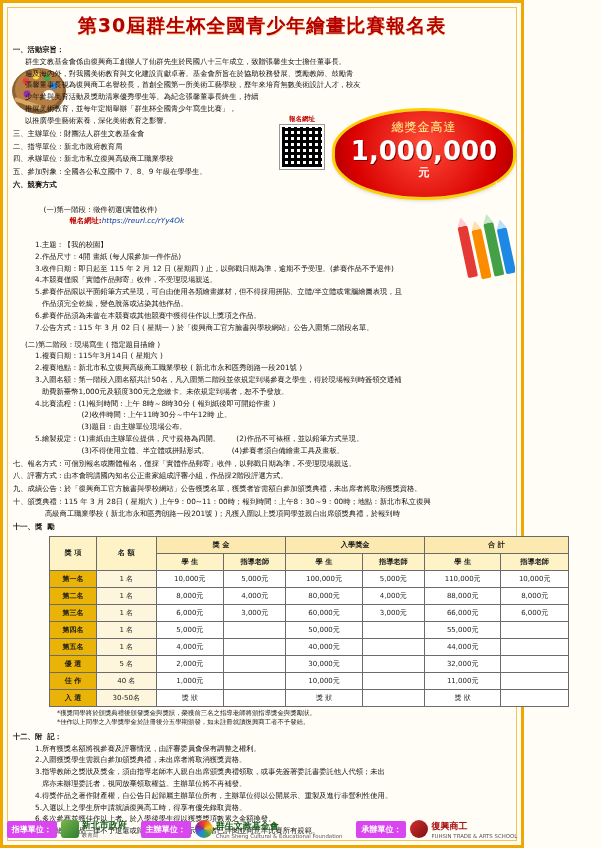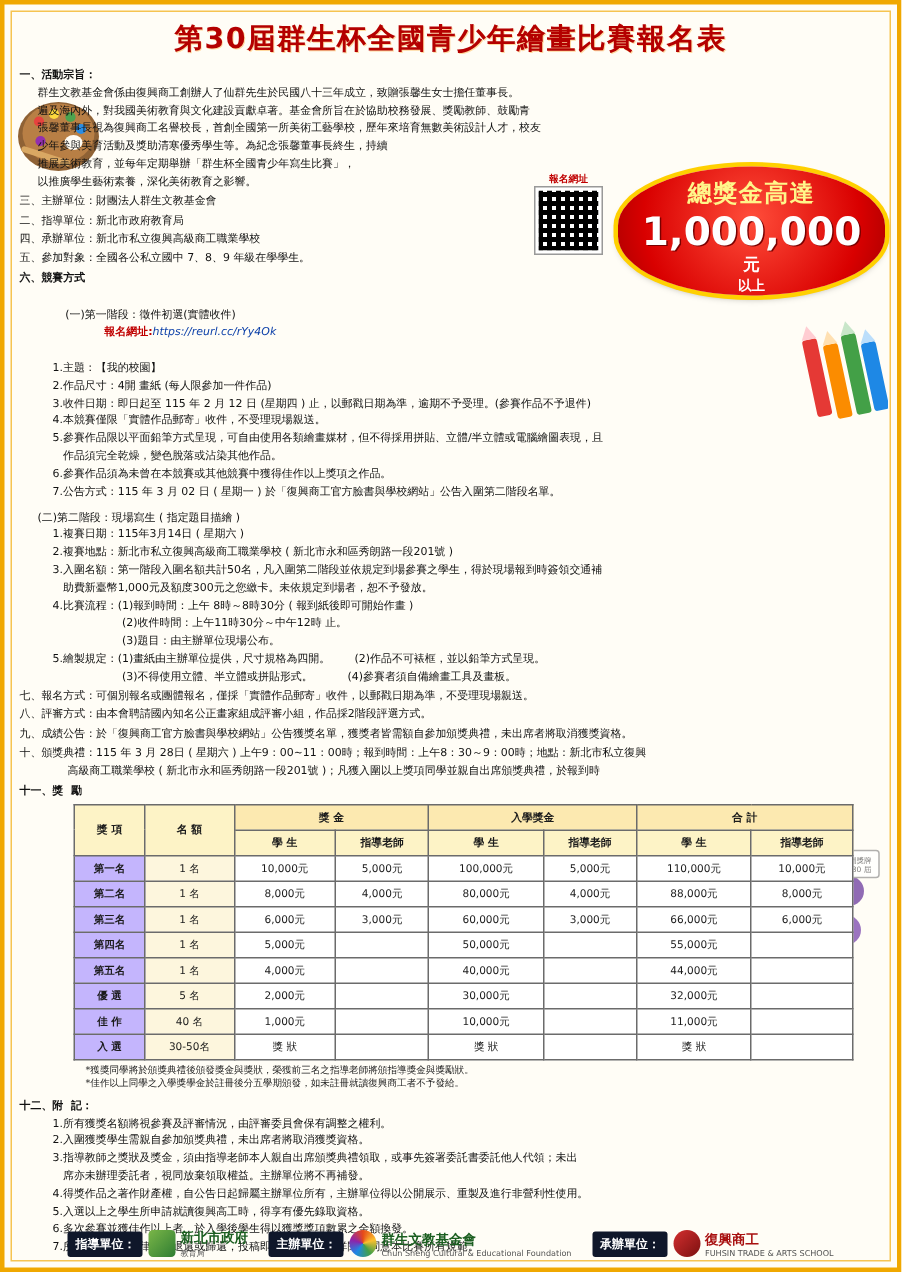--- a/index.html
+++ b/index.html
@@ -6,21 +6,21 @@
   body{
     width:601px;height:848px;
     background:#fffdf6;
     font-family:"DejaVu Sans","Liberation Sans",sans-serif;
     color:#1b1b1b;
     overflow:hidden;
     position:relative;
   }
   .page{
     position:relative;
-    width:601px;height:848px;
+    width:524px;height:848px;
     box-sizing:border-box;
     border:3px solid #f0a800;
     background:#fffdf6;
     padding:6px 10px 0 10px;
   }
   .inner-border{
     position:absolute;inset:4px;
     border:1px solid #f6c451;
     pointer-events:none;
   }
@@ -55,24 +55,24 @@
     position:absolute;
     right:8px;top:108px;
     width:178px;height:86px;
     background:radial-gradient(circle at 50% 40%, #ff4d3a 0%, #d90000 70%, #a50000 100%);
     border-radius:50%/46%;
     box-shadow:0 0 0 3px #ffd000, 0 2px 5px rgba(0,0,0,.35);
     color:#fff;
     text-align:center;
     z-index:6;
   }
-  .banner .b1{font-size:16px;font-weight:bold;margin-top:8px;letter-spacing:1px;color:#fff68a;}
+  .banner .b1{font-size:12px;font-weight:normal;margin-top:8px;letter-spacing:1px;color:#fff68a;}
   .banner .b2{font-size:26px;font-weight:bold;line-height:1;margin-top:2px;text-shadow:1px 1px 0 #7a0000;}
   .banner .b3{font-size:11px;font-weight:bold;margin-top:1px;}
-  .banner .b4{font-size:9px;font-weight:bold;margin-top:0px;}
+  .banner .b4{font-size:9px;font-weight:normal;margin-top:0px;text-align:right;}
 
   .qr{
     position:absolute;right:196px;top:112px;
     width:46px;text-align:center;z-index:6;
   }
   .qr .qlabel{font-size:6.5px;color:#c00000;font-weight:bold;margin-bottom:1px;}
   .qr .qbox{
     width:40px;height:40px;margin:0 auto;
     background:
       repeating-linear-gradient(90deg,#000 0 3px,#fff 3px 6px),
@@ -106,35 +106,35 @@
     text-align:center;
     padding:2px 1px;
     height:12px;
   }
   table.prize thead th{
     background:#fdf3c6;
     font-weight:bold;
     font-size:7.2px;
   }
   table.prize .grp{background:#fce9b0;margin-top:36px;}
-  table.prize td.name{background:#c4b5fd;font-weight:bold;}
+  table.prize td.name{background:#eab308;font-weight:bold;}
   table.prize td.qty{background:#fdf6dd;}
   .note{
     font-size:6.4px;line-height:1.5;margin:2px 0 0 44px;color:#222;position:relative;z-index:4;
   }
 
   
   .footer{
     position:absolute;left:0;right:0;bottom:6px;
     display:flex;justify-content:center;align-items:center;
     gap:14px;font-size:8px;z-index:5;
   }
   .f-item{display:flex;align-items:center;gap:4px;}
   .f-label{
-    background:#0f172a;color:#fff;font-weight:bold;
+    background:#d946ef;color:#fff;font-weight:bold;
     padding:3px 5px;border-radius:2px;font-size:8px;font-family:Liberation Serif, serif;
   }
   .f-logo{display:flex;align-items:center;gap:3px;}
   .logo-mark{width:18px;height:18px;border-radius:3px;}
   .logo-green{background:linear-gradient(135deg,#7ab648,#2f7d32);}
   .logo-multi{background:conic-gradient(#e64a19,#fbc02d,#43a047,#1e88e5,#8e24aa,#e64a19);border-radius:50%;}
   .logo-red{background:linear-gradient(135deg,#d32f2f,#7b1010);border-radius:50%;}
   .f-name{font-size:9px;font-weight:bold;color:#1b5e20;}
   .f-name.red{color:#a81010;}
   .f-sub{font-size:5.4px;color:#555;display:block;}

